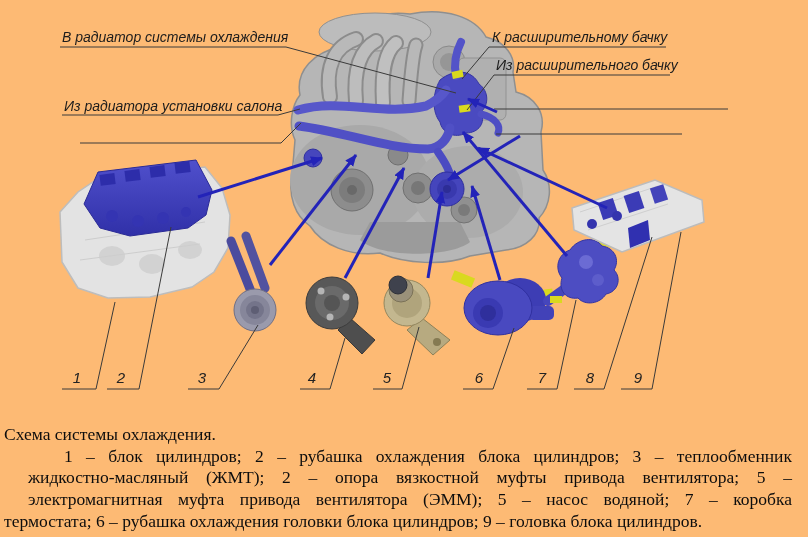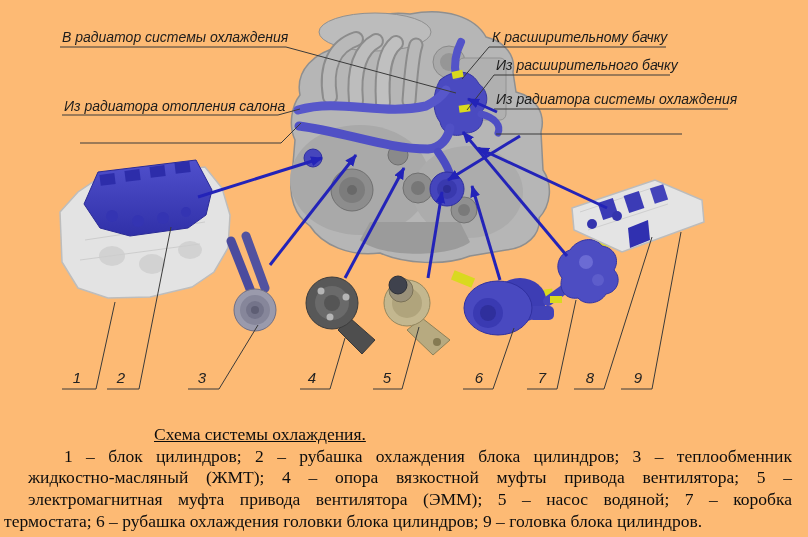--- a/index.html
+++ b/index.html
@@ -5,21 +5,21 @@
   html,body{margin:0;padding:0;background:#fff;}
   #page{position:relative;width:808px;height:537px;background:#fdba74;overflow:hidden;
         font-family:"Liberation Sans",sans-serif;}
   #diagram-svg{position:absolute;left:0;top:0;}
   .callout{position:absolute;font-style:italic;font-size:14px;color:#1c1c1c;
            white-space:nowrap;line-height:15px;}
   .partnum{position:absolute;width:22px;text-align:center;font-style:italic;
            font-size:15px;color:#222;}
   .caption{position:absolute;left:4px;top:424px;width:788px;color:#0d0d0d;
            font-family:"Liberation Serif",serif;font-size:17.5px;line-height:21.7px;}
-  .cap-title{margin-left:150px;text-decoration:underline;}
+  .cap-title{}
   .cap-line.just{text-align:justify;text-align-last:justify;margin-left:24px;}
   .cap-line.first{text-indent:36px;}
 </style>
 </head>
 <body>
 
 <div id="page">
 
   <svg id="diagram-svg" width="808" height="415" viewBox="0 0 808 415">
     <defs>
@@ -184,36 +184,35 @@
       <line x1="428" y1="278" x2="442" y2="192" marker-end="url(#arr)"></line>
       <line x1="500" y1="280" x2="472" y2="186" marker-end="url(#arr)"></line>
       <line x1="567" y1="256" x2="463" y2="132" marker-end="url(#arr)"></line>
       <line x1="607" y1="208" x2="478" y2="148" marker-end="url(#arr)"></line>
       <line x1="497" y1="112" x2="468" y2="99" marker-end="url(#arr)"></line>
       <line x1="520" y1="136" x2="448" y2="180" marker-end="url(#arr)"></line>
     </g>
   </svg>
 
   <div class="callout" style="left:62px;top:30px">В радиатор системы охлаждения</div>
-  <div class="callout" style="left:64px;top:99px">Из радиатора отопления салона</div>
+  <div class="callout" style="left:64px;top:99px">Из радиатора установки салона</div>
   <div class="callout" style="left:496px;top:58px">Из расширительного бачку</div>
   <div class="callout" style="left:492px;top:30px">К расширительному бачку</div>
-  <div class="callout" style="left:496px;top:92px">Из радиатора системы охлаждения</div>
 
   <div class="partnum" style="left:66px;top:369px">1</div>
   <div class="partnum" style="left:110px;top:369px">2</div>
   <div class="partnum" style="left:191px;top:369px">3</div>
   <div class="partnum" style="left:301px;top:369px">4</div>
   <div class="partnum" style="left:376px;top:369px">5</div>
   <div class="partnum" style="left:468px;top:369px">6</div>
   <div class="partnum" style="left:531px;top:369px">7</div>
   <div class="partnum" style="left:579px;top:369px">8</div>
   <div class="partnum" style="left:627px;top:369px">9</div>
 
   <div class="caption">
     <div class="cap-title">Схема системы охлаждения.</div>
     <div class="cap-line just first">1 – блок цилиндров; 2 – рубашка охлаждения блока цилиндров; 3 – теплообменник</div>
-    <div class="cap-line just">жидкостно-масляный (ЖМТ); 4 – опора вязкостной муфты привода вентилятора; 5 –</div>
+    <div class="cap-line just">жидкостно-масляный (ЖМТ); 2 – опора вязкостной муфты привода вентилятора; 5 –</div>
     <div class="cap-line just">электромагнитная муфта привода вентилятора (ЭММ); 5 – насос водяной; 7 – коробка</div>
     <div class="cap-line">термостата; 6 – рубашка охлаждения головки блока цилиндров; 9 – головка блока цилиндров.</div>
   </div>
 
 </div>
 
 </body></html>

